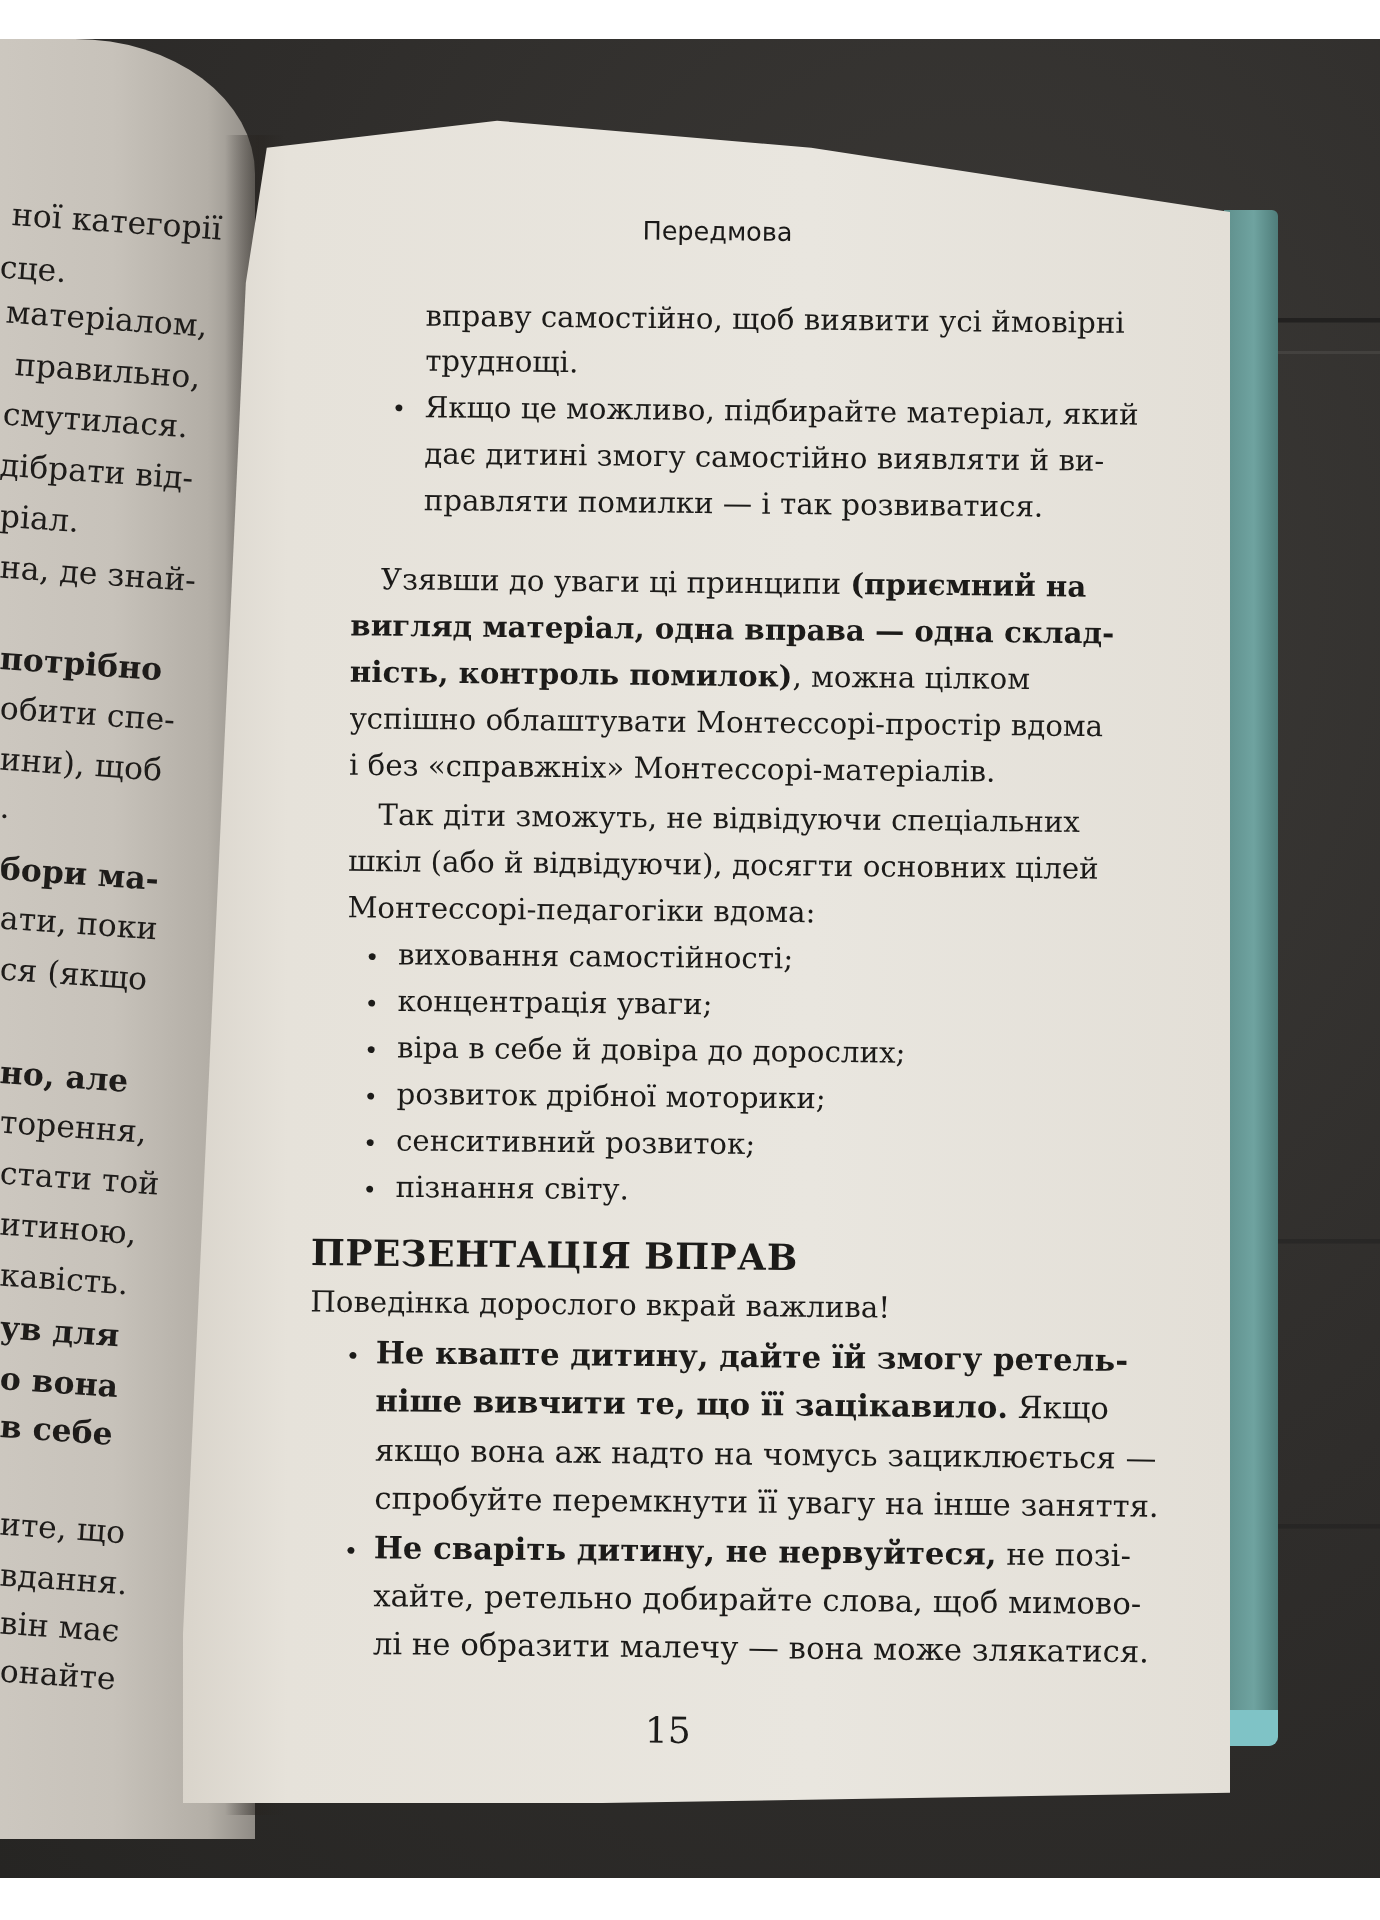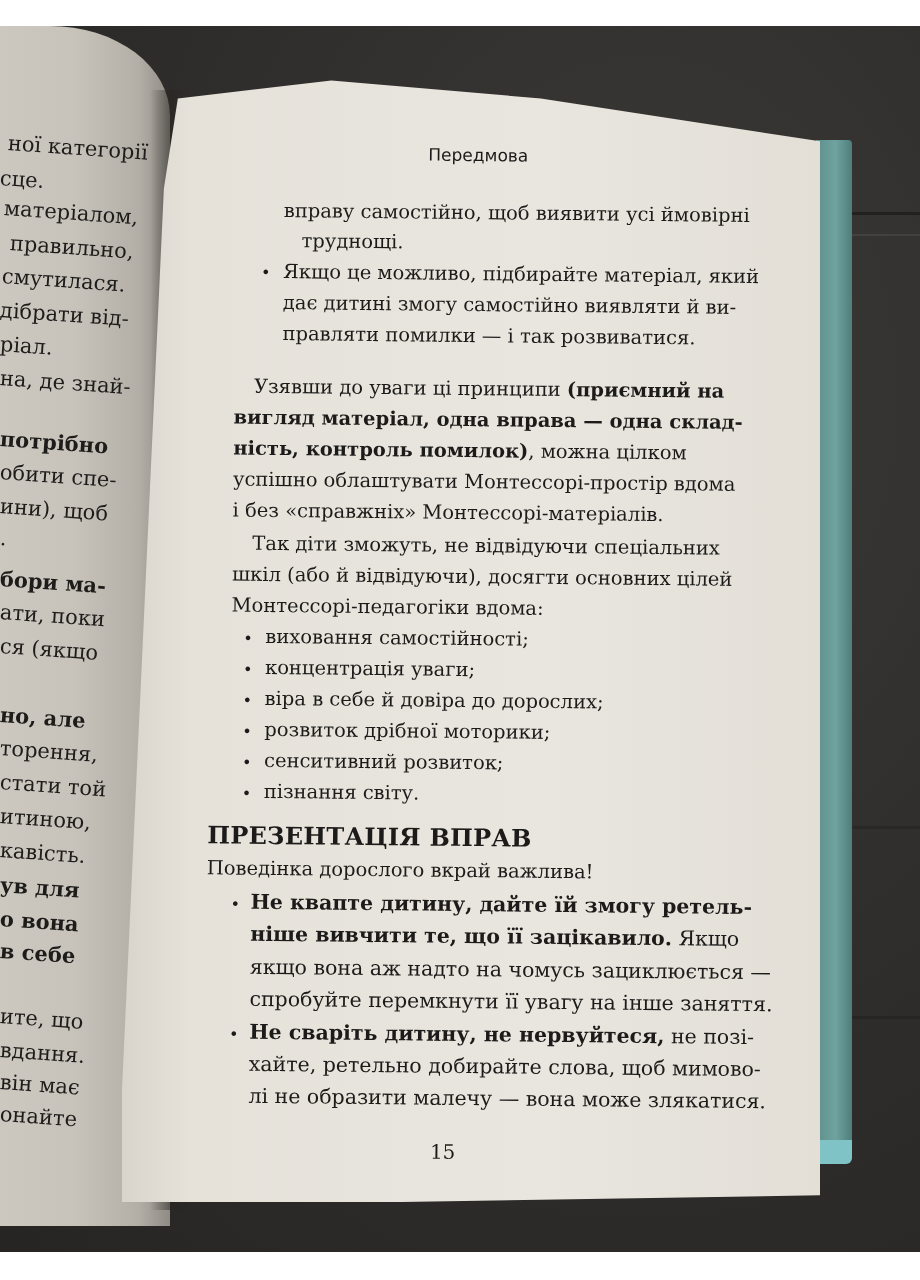--- a/index.html
+++ b/index.html
@@ -57,21 +57,21 @@
       font-family: "DejaVu Sans", sans-serif; font-size: 17px; color: #1a1918;
     }
     .txt { position: absolute; font-size: 19.5px; line-height: 1; white-space: nowrap; }
     .bold { font-weight: bold; }
     .bullet { position: absolute; font-size: 16px; }
     .heading {
       position: absolute; font-weight: bold; font-size: 24px; letter-spacing: .3px;
     }
     .big { font-size: 20.5px; }
     .page-number {
-      position: absolute; left: 262px; top: 1137px; font-size: 20px;
+      position: absolute; left: 262px; top: 1137px; font-size: 24px;
     }
   </style>
 </head>
 <body>
 
 <div class="photo">
   <div class="plank-line" style="top:186px"></div>
   <div class="plank-line" style="top:208px; opacity:.4; background:#5a5754; height:2px"></div>
   <div class="plank-line" style="top:800px; opacity:.35"></div>
   <div class="plank-line" style="top:990px; opacity:.35"></div>
@@ -110,21 +110,21 @@
   <div class="left-line" style="top:1076px; left:40px">онайте</div>
 </div>
 <div class="gutter-shadow"></div>
 
 <div class="right-page"></div>
 
 <div class="page-content">
   <div class="running-head">Передмова</div>
 
   <div class="txt" style="left:106px; top:200px">вправу самостійно, щоб виявити усі ймовірні</div>
-  <div class="txt" style="left:124px; top:230px">труднощі.</div>
+  <div class="txt" style="left:106px; top:230px">труднощі.</div>
 
   <div class="bullet" style="left:84px; top:262px">•</div>
   <div class="txt" style="left:106px; top:261px">Якщо це можливо, підбирайте матеріал, який</div>
   <div class="txt" style="left:106px; top:292px">дає дитині змогу самостійно виявляти й ви-</div>
   <div class="txt" style="left:106px; top:323px">правляти помилки — і так розвиватися.</div>
 
   <div class="txt" style="left:78px; top:376px">
     <span>Узявши до уваги ці принципи </span><span class="bold">(приємний на</span>
   </div>
   <div class="txt bold" style="left:58px; top:407px">вигляд матеріал, одна вправа — одна склад-</div>

